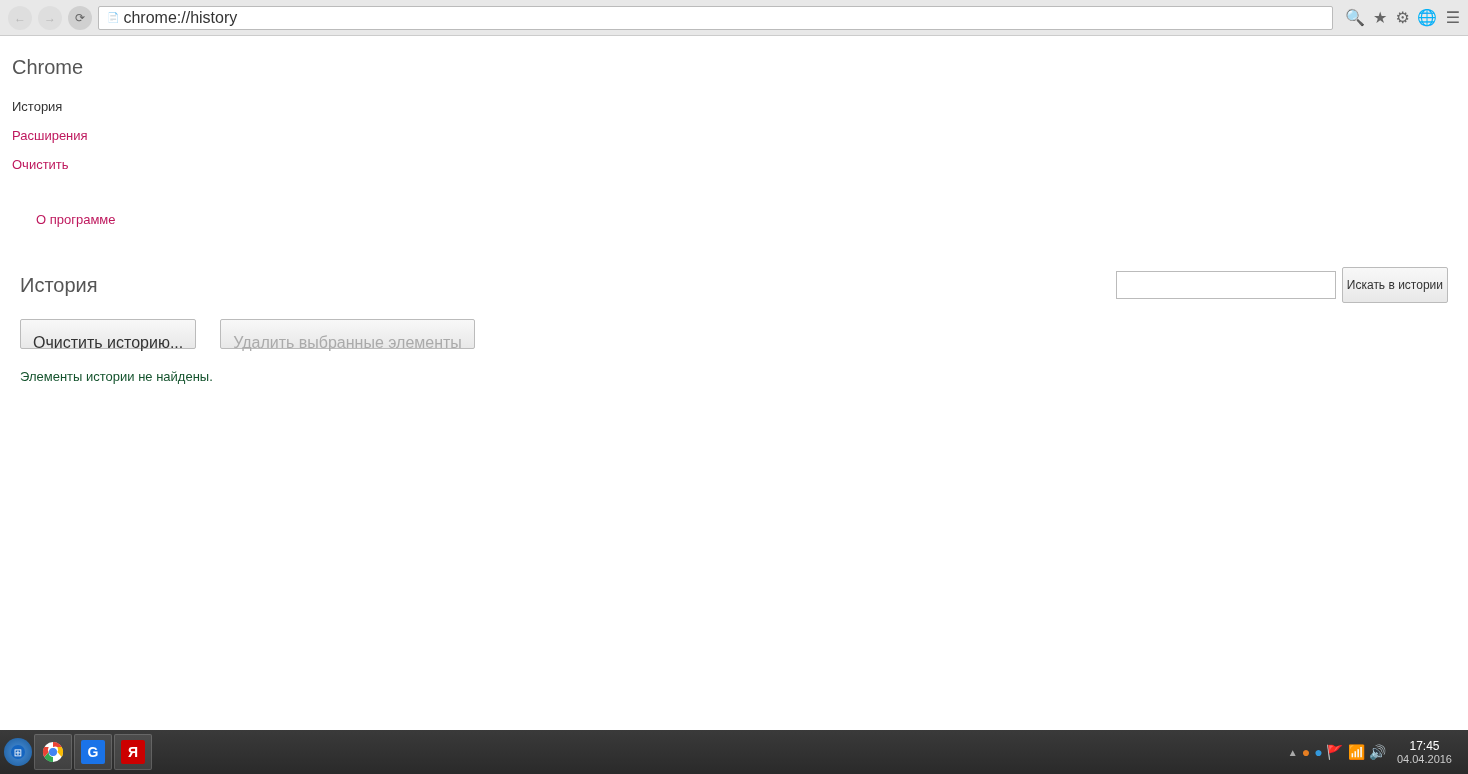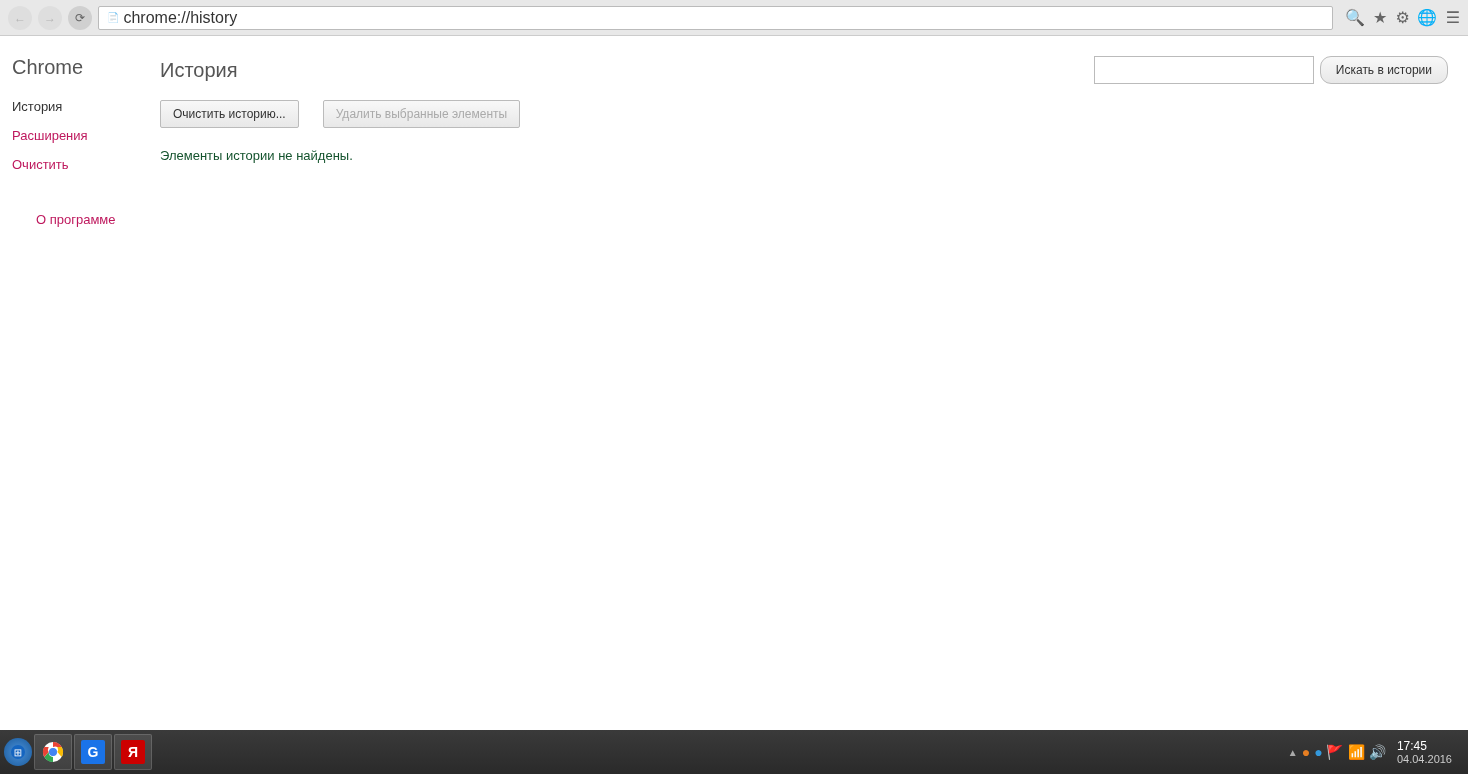--- a/index.html
+++ b/index.html
@@ -38,20 +38,21 @@
     }
     .address-bar-icon { font-size: 10px; color: #888; }
     .address-text { font-size: 16px; color: #333; }
     .topbar-icons { display: flex; gap: 8px; align-items: center; margin-left: 6px; }
     .topbar-icon { font-size: 16px; color: #666; cursor: pointer; }
 
     
     .page-area {
       flex: 1;
       display: flex;
+      flex-direction: column;
       overflow: hidden;
     }
 
     
     .sidebar {
       width: 140px;
       padding: 20px 12px;
       background: #fff;
       display: flex;
       flex-direction: column;
@@ -104,41 +105,41 @@
     }
     .search-input {
       width: 220px;
       height: 28px;
       border: 1px solid #bbb;
       padding: 0 6px;
       font-size: 12px;
       background: #fff;
     }
     .search-btn {
-      height: 28px;
-      padding: 0 15px;
+      height: 36px;
+      padding: 0 4px;
       border: 1px solid #bbb;
       background: linear-gradient(#f8f8f8, #e8e8e8);
       font-size: 12px;
       color: #333;
       cursor: pointer;
-      border-radius: 11px;
+      border-radius: 2px;
     }
 
     .action-bar {
       display: flex;
       gap: 8px;
       margin-bottom: 20px;
     }
     .action-btn {
       height: 28px;
-      padding: 6px 12px;
+      padding: 14px 12px;
       border: 1px solid #bbb;
       background: linear-gradient(#f8f8f8, #e8e8e8);
-      font-size: 12px;
+      font-size: 16px;
       color: #333;
       cursor: pointer;
       border-radius: 2px;
     }
     .action-btn.disabled {
       color: #aaa;
       cursor: default;
       margin-left: 16px;
     }
 
@@ -178,21 +179,21 @@
 
     .system-tray {
       display: flex;
       align-items: center;
       gap: 4px;
       padding-right: 6px;
     }
     .tray-icon { font-size: 14px; color: #ccc; cursor: pointer; }
     .tray-arrow { font-size: 10px; color: #aaa; }
     .clock-area {
-      text-align: left;
+      text-align: center;
       padding: 0 6px;
       cursor: pointer;
     }
     .clock-time { font-size: 12px; color: #fff; display: block; }
     .clock-date { font-size: 11px; color: #ccc; display: block; }
   </style>
 </head>
 <body>
 
 <div class="browser-topbar">

